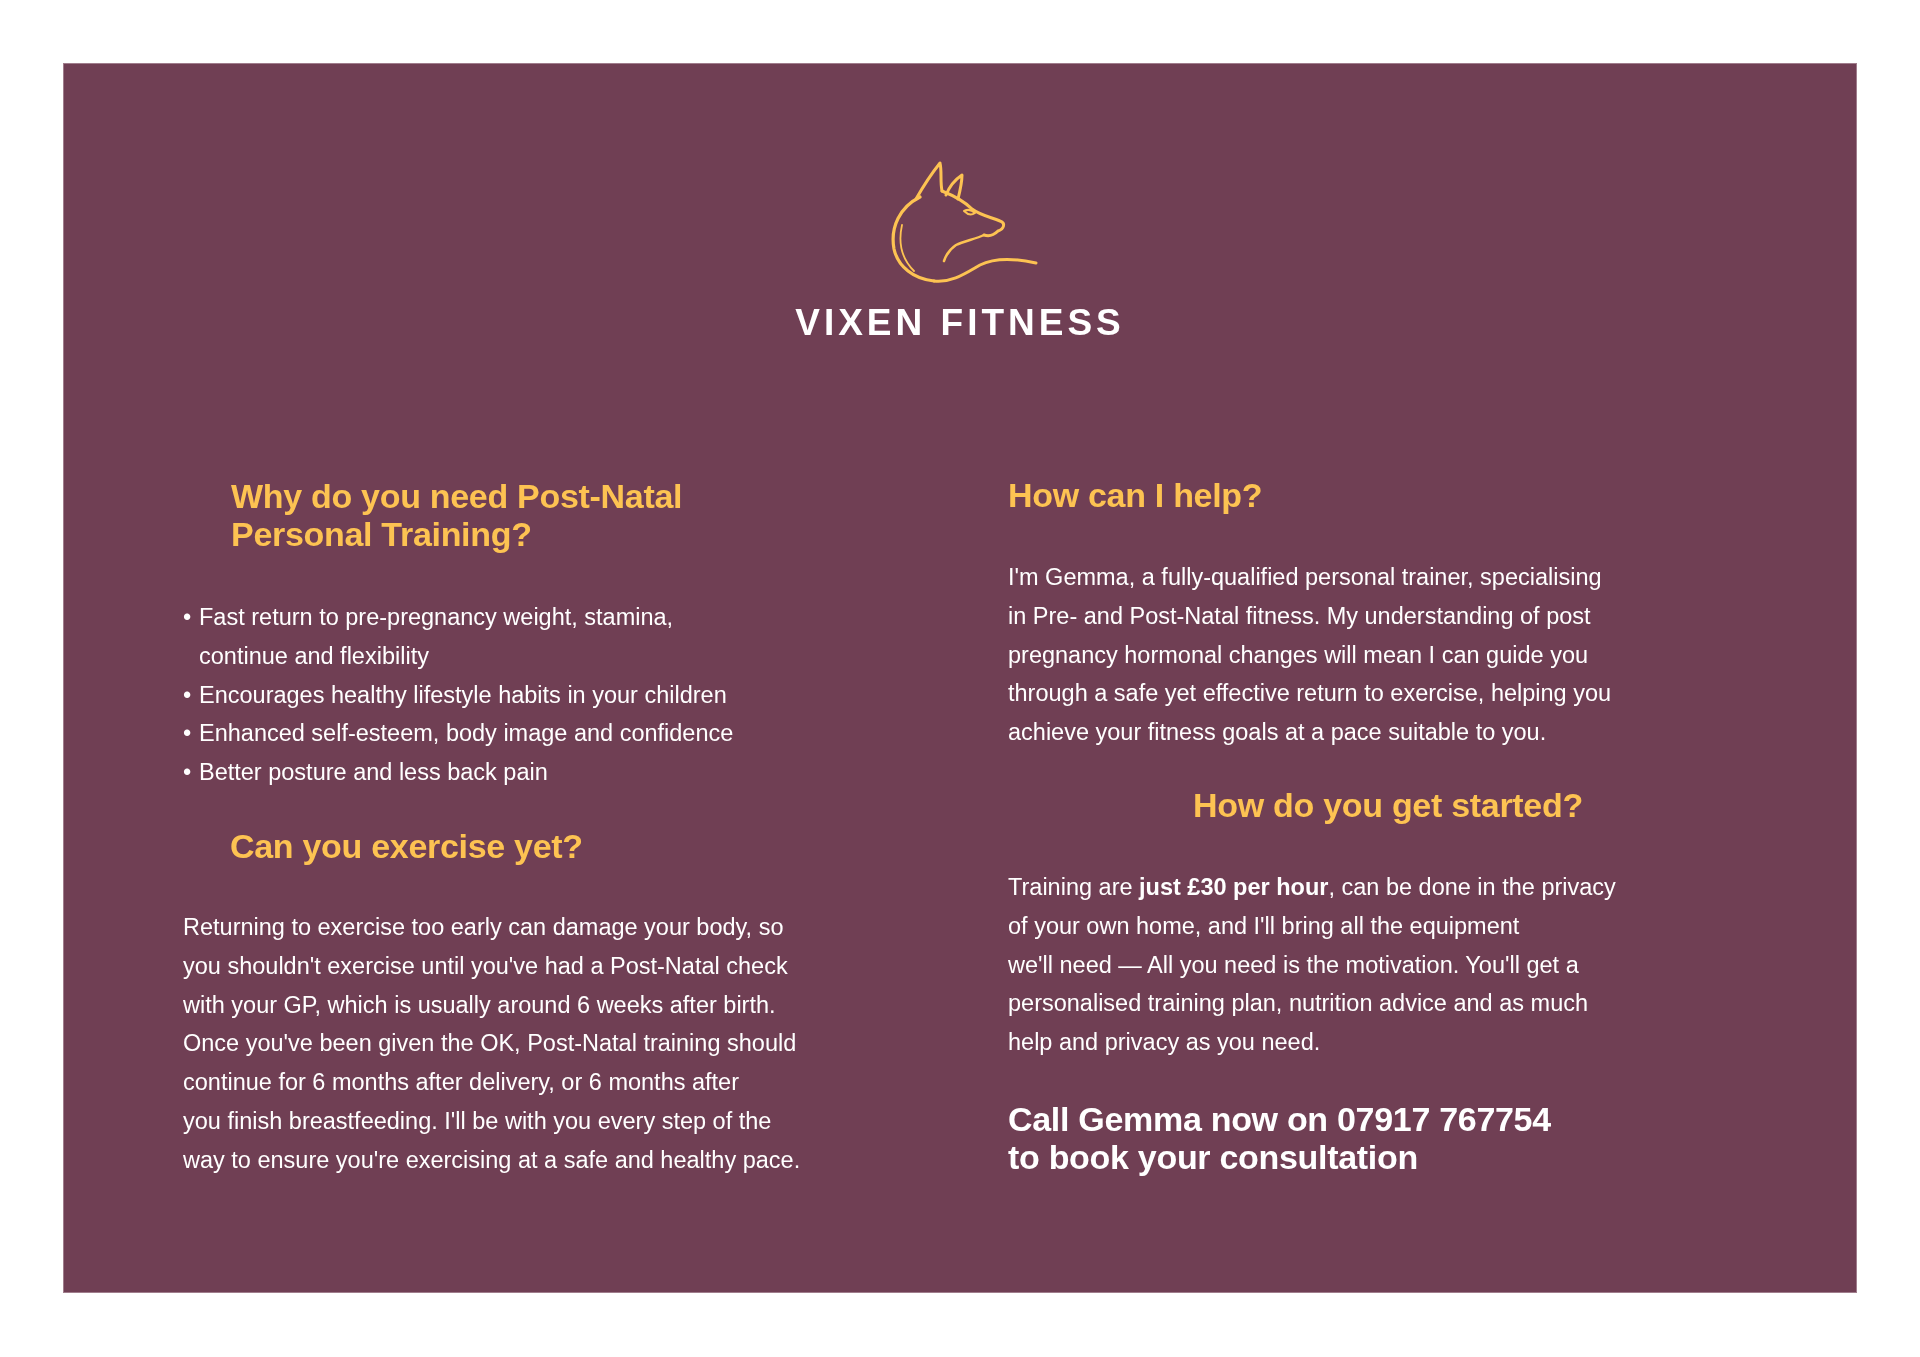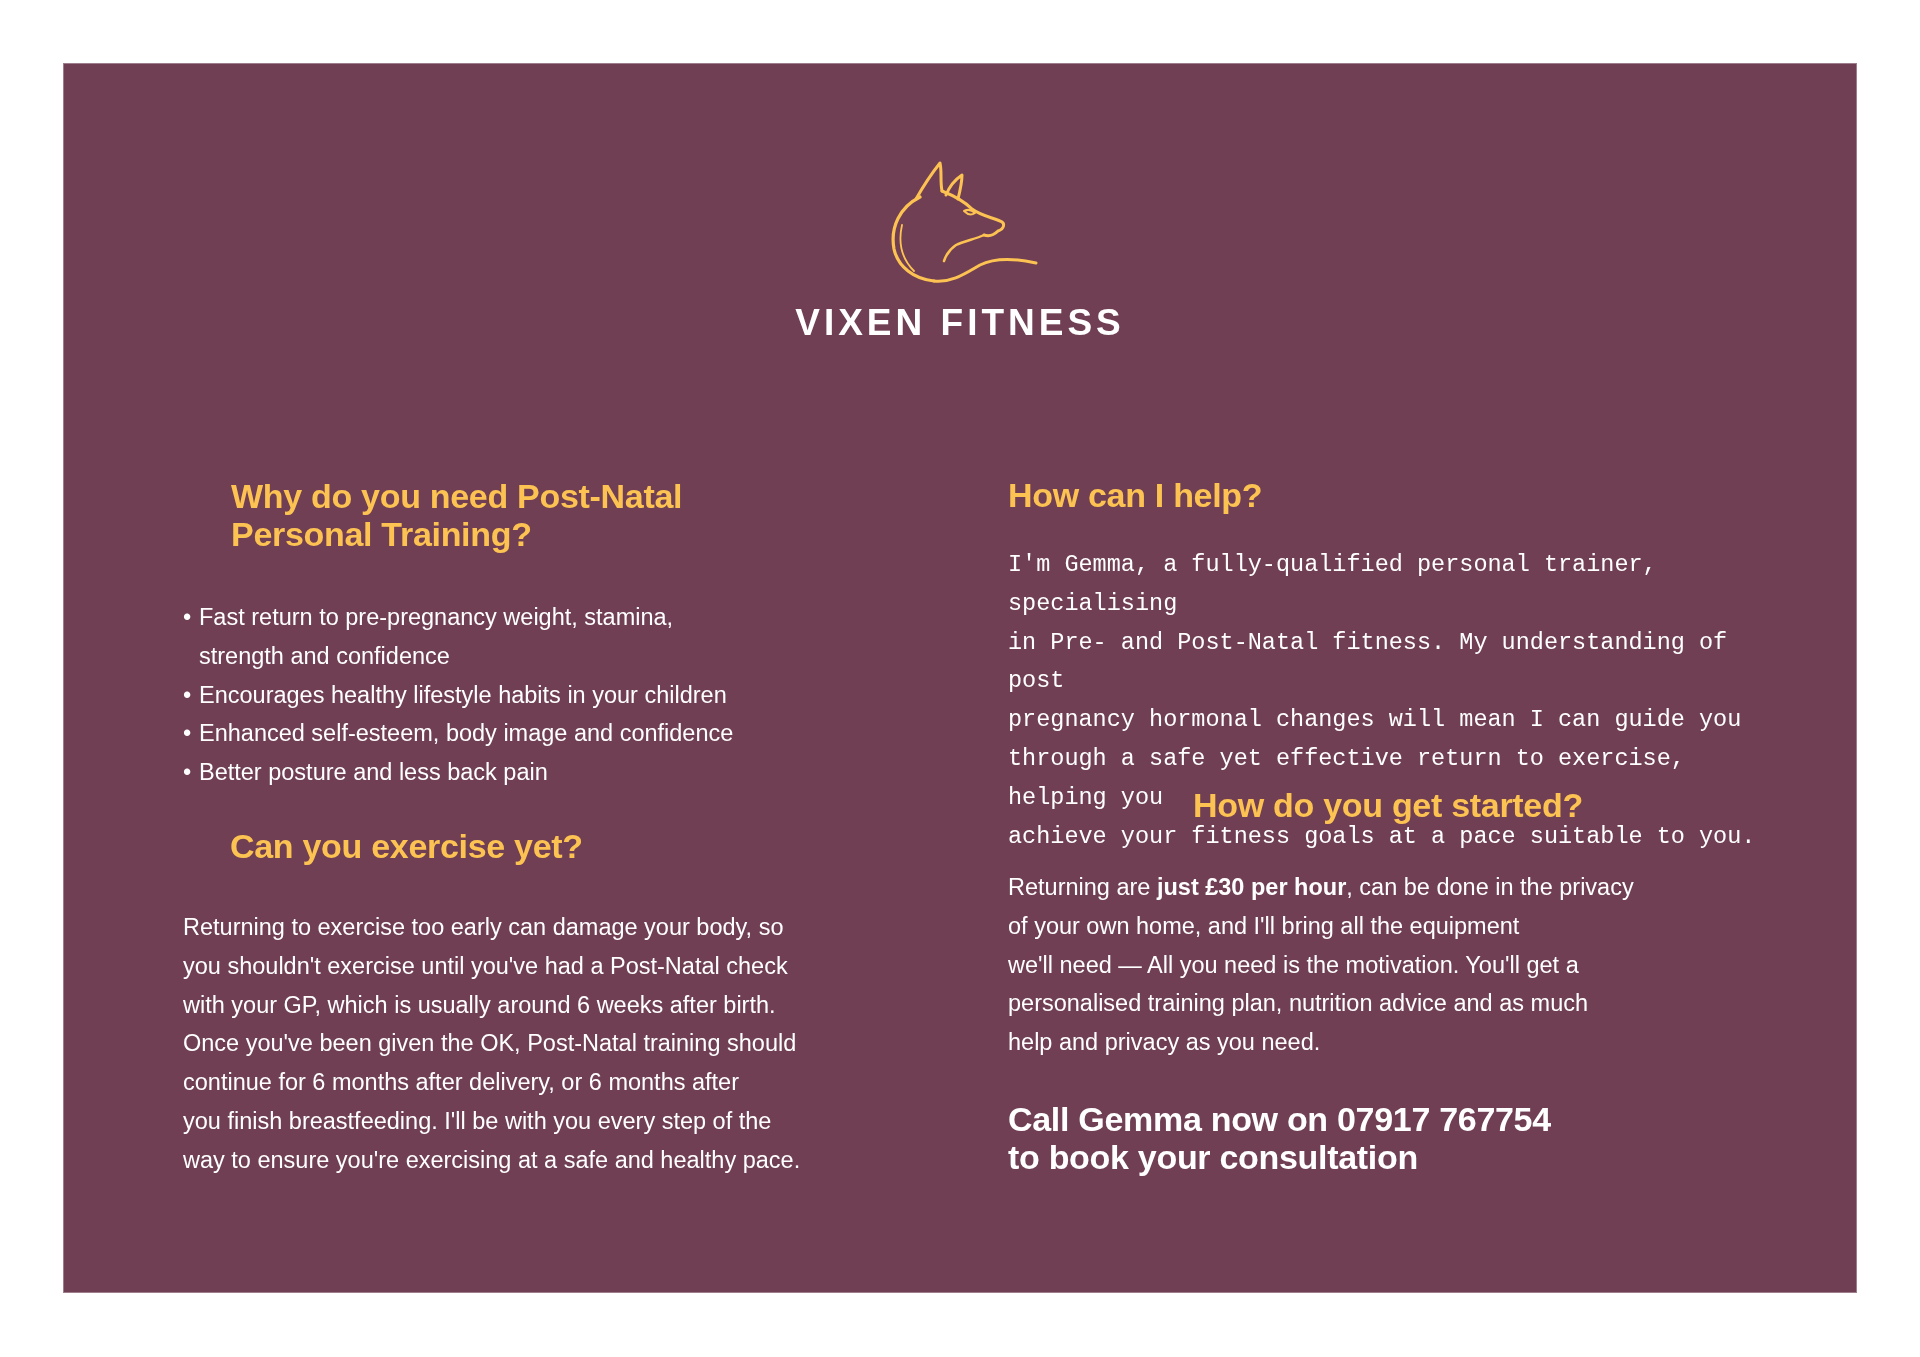--- a/index.html
+++ b/index.html
@@ -116,21 +116,21 @@
 
 <h2 class="heading col-left" style="top:477px;margin-left:48px;">
   <span>Why do you need Post-Natal</span><br>
   <span>Personal Training?</span>
 </h2>
 
 <ul class="bullets col-left" style="top:598px;">
   <li>
     <span class="dot">•</span>
     <span>Fast return to pre-pregnancy weight, stamina,</span><br>
-    <span>strength and confidence</span>
+    <span>continue and flexibility</span>
   </li>
   <li>
     <span class="dot">•</span>
     <span>Encourages healthy lifestyle habits in your children</span>
   </li>
   <li>
     <span class="dot">•</span>
     <span>Enhanced self-esteem, body image and confidence</span>
   </li>
   <li>
@@ -146,32 +146,32 @@
   <span>you shouldn't exercise until you've had a Post-Natal check</span><br>
   <span>with your GP, which is usually around 6 weeks after birth.</span><br>
   <span>Once you've been given the OK, Post-Natal training should</span><br>
   <span>continue for 6 months after delivery, or 6 months after</span><br>
   <span>you finish breastfeeding. I'll be with you every step of the</span><br>
   <span>way to ensure you're exercising at a safe and healthy pace.</span>
 </p>
 
 <h2 class="heading col-right" style="top:476px;">How can I help?</h2>
 
-<p class="body-text col-right" style="top:546px;font-family:Liberation Mono, monospace;">
+<p class="body-text col-right" style="top:558px;">
   <span>I'm Gemma, a fully-qualified personal trainer, specialising</span><br>
   <span>in Pre- and Post-Natal fitness. My understanding of post</span><br>
   <span>pregnancy hormonal changes will mean I can guide you</span><br>
   <span>through a safe yet effective return to exercise, helping you</span><br>
   <span>achieve your fitness goals at a pace suitable to you.</span>
 </p>
 
 <h2 class="heading col-right" style="top:786px;text-align:center;">How do you get started?</h2>
 
 <p class="body-text col-right" style="top:868px;">
-  <span>Returning are </span><strong>just £30 per hour</strong><span>, can be done in the privacy</span><br>
+  <span>Training are </span><strong>just £30 per hour</strong><span>, can be done in the privacy</span><br>
   <span>of your own home, and I'll bring all the equipment</span><br>
   <span>we'll need — All you need is the motivation. You'll get a</span><br>
   <span>personalised training plan, nutrition advice and as much</span><br>
   <span>help and privacy as you need.</span>
 </p>
 
 <h2 class="cta col-right" style="top:1100px;">
   <span>Call Gemma now on 07917 767754</span><br>
   <span>to book your consultation</span>
 </h2>

